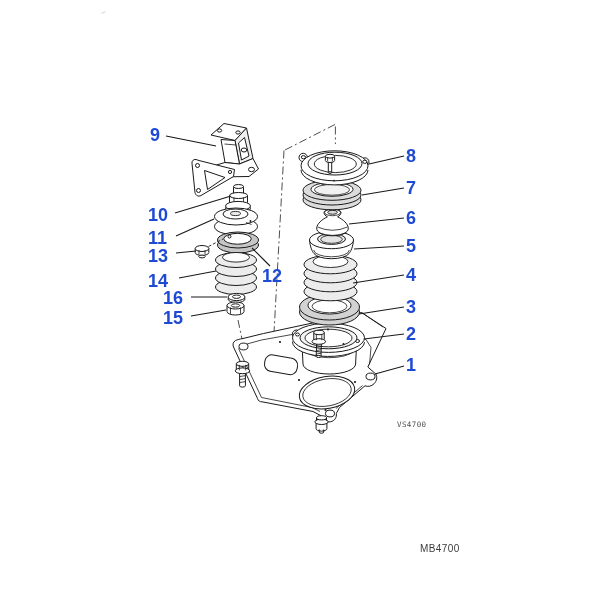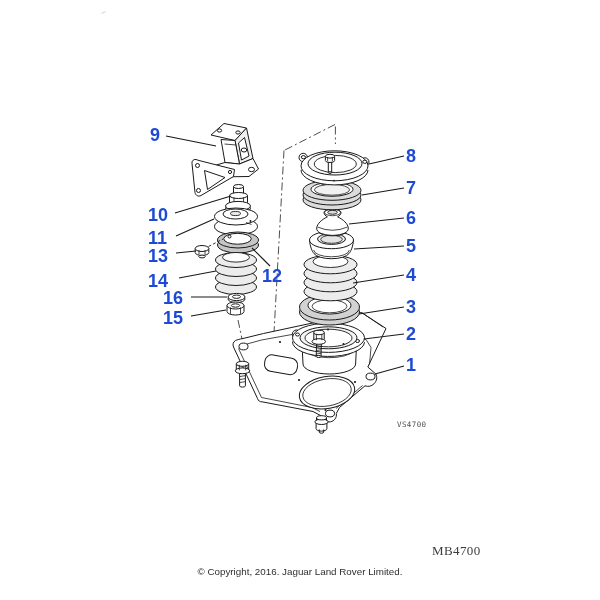--- a/index.html
+++ b/index.html
@@ -4,21 +4,21 @@
 <style>
   html,body{margin:0;padding:0;background:#ffffff;}
   #page{position:relative;width:600px;height:600px;background:#ffffff;overflow:hidden;
         font-family:"Liberation Sans",sans-serif;}
   svg{position:absolute;left:0;top:0;}
   .callout{font-family:"Liberation Sans",sans-serif;font-weight:bold;font-size:18px;cursor:pointer;}
   .leader{stroke:#1a1a1a;stroke-width:1.15;fill:none;}
   .ol{stroke:#1a1a1a;stroke-width:1;fill:#ffffff;}
   .thin{stroke:#1a1a1a;stroke-width:.8;fill:none;}
   .axis{stroke:#3a3a3a;stroke-width:.9;fill:none;stroke-dasharray:8 3 2 3;}
-  #figcode{position:absolute;left:432px;top:543px;font-size:13px;letter-spacing:.4px;color:#3c3c3c;font-family:Liberation Serif, serif;}
+  #figcode{position:absolute;left:420px;top:543px;font-size:10px;letter-spacing:.4px;color:#3c3c3c;}
   #copyright{position:absolute;left:0;top:566px;width:600px;text-align:center;font-size:9.8px;color:#2e2e2e;}
   #diagcode{font-family:"DejaVu Sans Mono",monospace;font-size:7.5px;letter-spacing:.4px;fill:#4f4f4f;}
 </style>
 </head>
 <body>
 
 <div id="page">
 <svg width="600" height="600" viewBox="0 0 600 600">
 
   <path d="M101.5,13.5 L105.5,11.5" stroke="#d9d9d9" stroke-width="1.2"></path>
@@ -298,14 +298,13 @@
     <g>
       <path class="leader" d="M404,366 L375,374"></path>
       <text class="callout" x="406" y="371" fill="#1d49d3">1</text>
     </g>
   </g>
 
   <text id="diagcode" x="397" y="427">VS4700</text>
 </svg>
 
 <div id="figcode">MB4700</div>
-<div id="copyright">© Copyright, 2016. Jaguar Land Rover Limited.</div>
 </div>
 
 </body></html>

